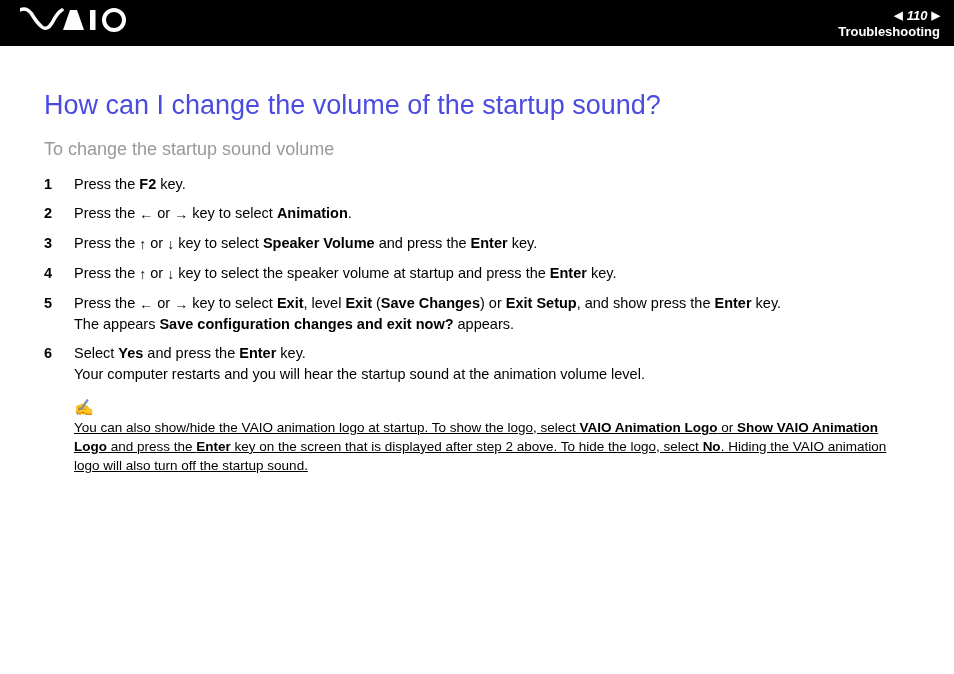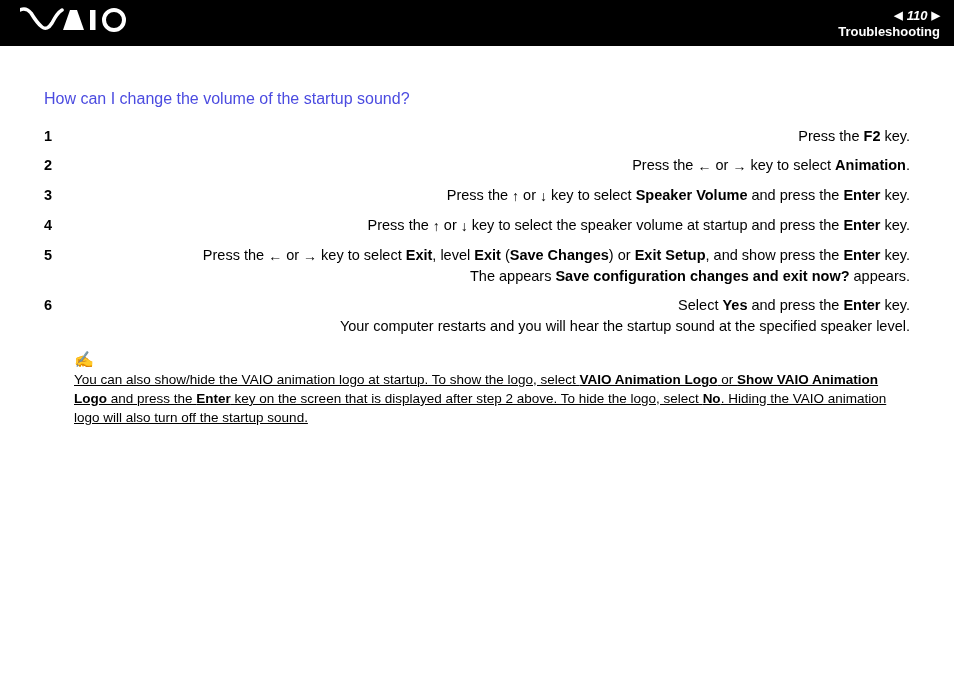--- a/index.html
+++ b/index.html
@@ -45,21 +45,21 @@
       font-size: 13px;
       font-weight: bold;
       margin-top: 1px;
       margin-left: 11px;
     }
     .content {
       padding: 44px 44px 20px 44px;
     }
     .main-heading {
       color: #4b4be0;
-      font-size: 16px;
+      font-size: 27px;
       font-weight: normal;
       margin-bottom: 18px;
     }
     .sub-heading {
       color: #999;
       font-size: 18px;
       font-weight: normal;
       margin-bottom: 14px;
     }
     .steps {
@@ -73,21 +73,20 @@
       font-size: 14.5px;
       line-height: 1.4;
     }
     .step-num {
       font-weight: bold;
       width: 30px;
       flex-shrink: 0;
     }
     .step-body {
       flex: 1;
-      text-align: right;
     }
     .arrow-icon {
       display: inline-block;
       vertical-align: middle;
       font-size: 14px;
       font-weight: bold;
     }
     .note-block {
       margin-top: 14px;
       padding-left: 30px;
@@ -122,20 +121,21 @@
       <span class="nav-arrow">◀</span>
       <span>110</span>
       <span class="nav-arrow">▶</span>
     </div>
     <div class="section-label">Troubleshooting</div>
   </div>
 </div>
 
 <div class="content">
   <h1 class="main-heading">How can I change the volume of the startup sound?</h1>
+  <h2 class="sub-heading">To change the startup sound volume</h2>
 
   <ol class="steps">
     <li>
       <span class="step-num">1</span>
       <span class="step-body">
         <span>Press the </span><b>F2</b><span> key.</span><br>
       </span>
     </li>
     <li>
       <span class="step-num">2</span>
@@ -159,21 +159,21 @@
       <span class="step-num">5</span>
       <span class="step-body">
         <span>Press the </span><span class="arrow-icon">←</span><span> or </span><span class="arrow-icon">→</span><span> key to select </span><b>Exit</b><span>, level </span><b>Exit</b><span> (</span><b>Save Changes</b><span>) or </span><b>Exit Setup</b><span>, and show press the </span><b>Enter</b><span> key.</span><br>
         <span>The appears </span><b>Save configuration changes and exit now?</b><span> appears.</span>
       </span>
     </li>
     <li>
       <span class="step-num">6</span>
       <span class="step-body">
         <span>Select </span><b>Yes</b><span> and press the </span><b>Enter</b><span> key.</span><br>
-        <span>Your computer restarts and you will hear the startup sound at the specified speaker level.</span>
+        <span>Your computer restarts and you will hear the startup sound at the animation volume level.</span>
       </span>
     </li>
   </ol>
 
   <div class="note-block">
     <div class="note-icon">✍</div>
     <div class="note-text">
       <span>You can also show/hide the VAIO animation logo at startup. To show the logo, select </span><b>VAIO Animation Logo</b><span> or </span><b>Show VAIO Animation Logo</b><span> and press the </span><b>Enter</b><span> key on the screen that is displayed after step 2 above. To hide the logo, select </span><b>No</b><span>. Hiding the VAIO animation logo will also turn off the startup sound.</span>
     </div>
   </div>

